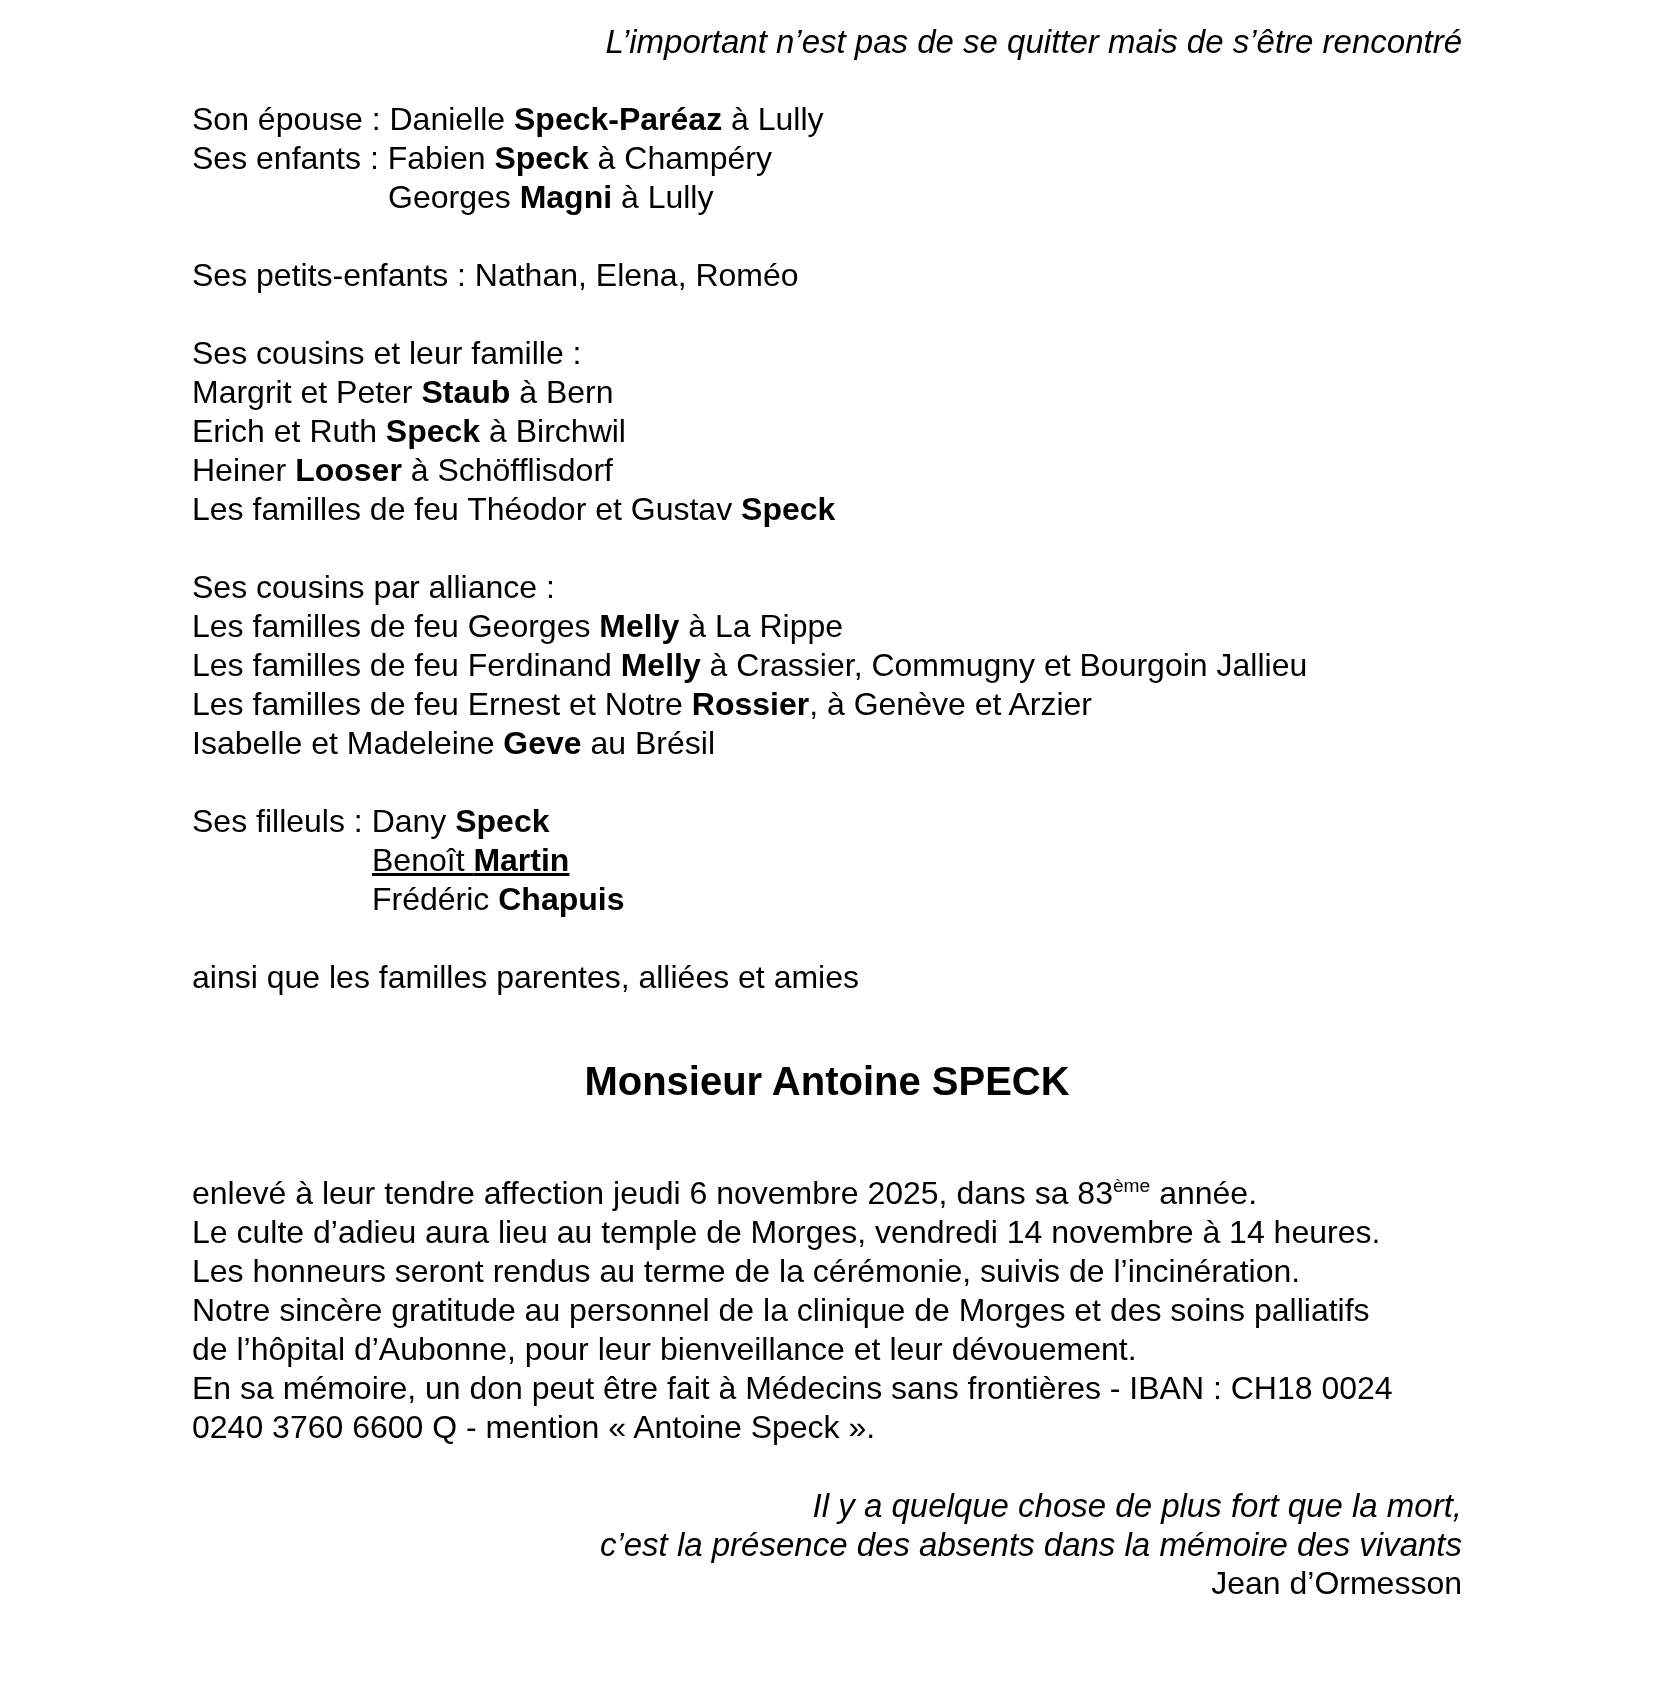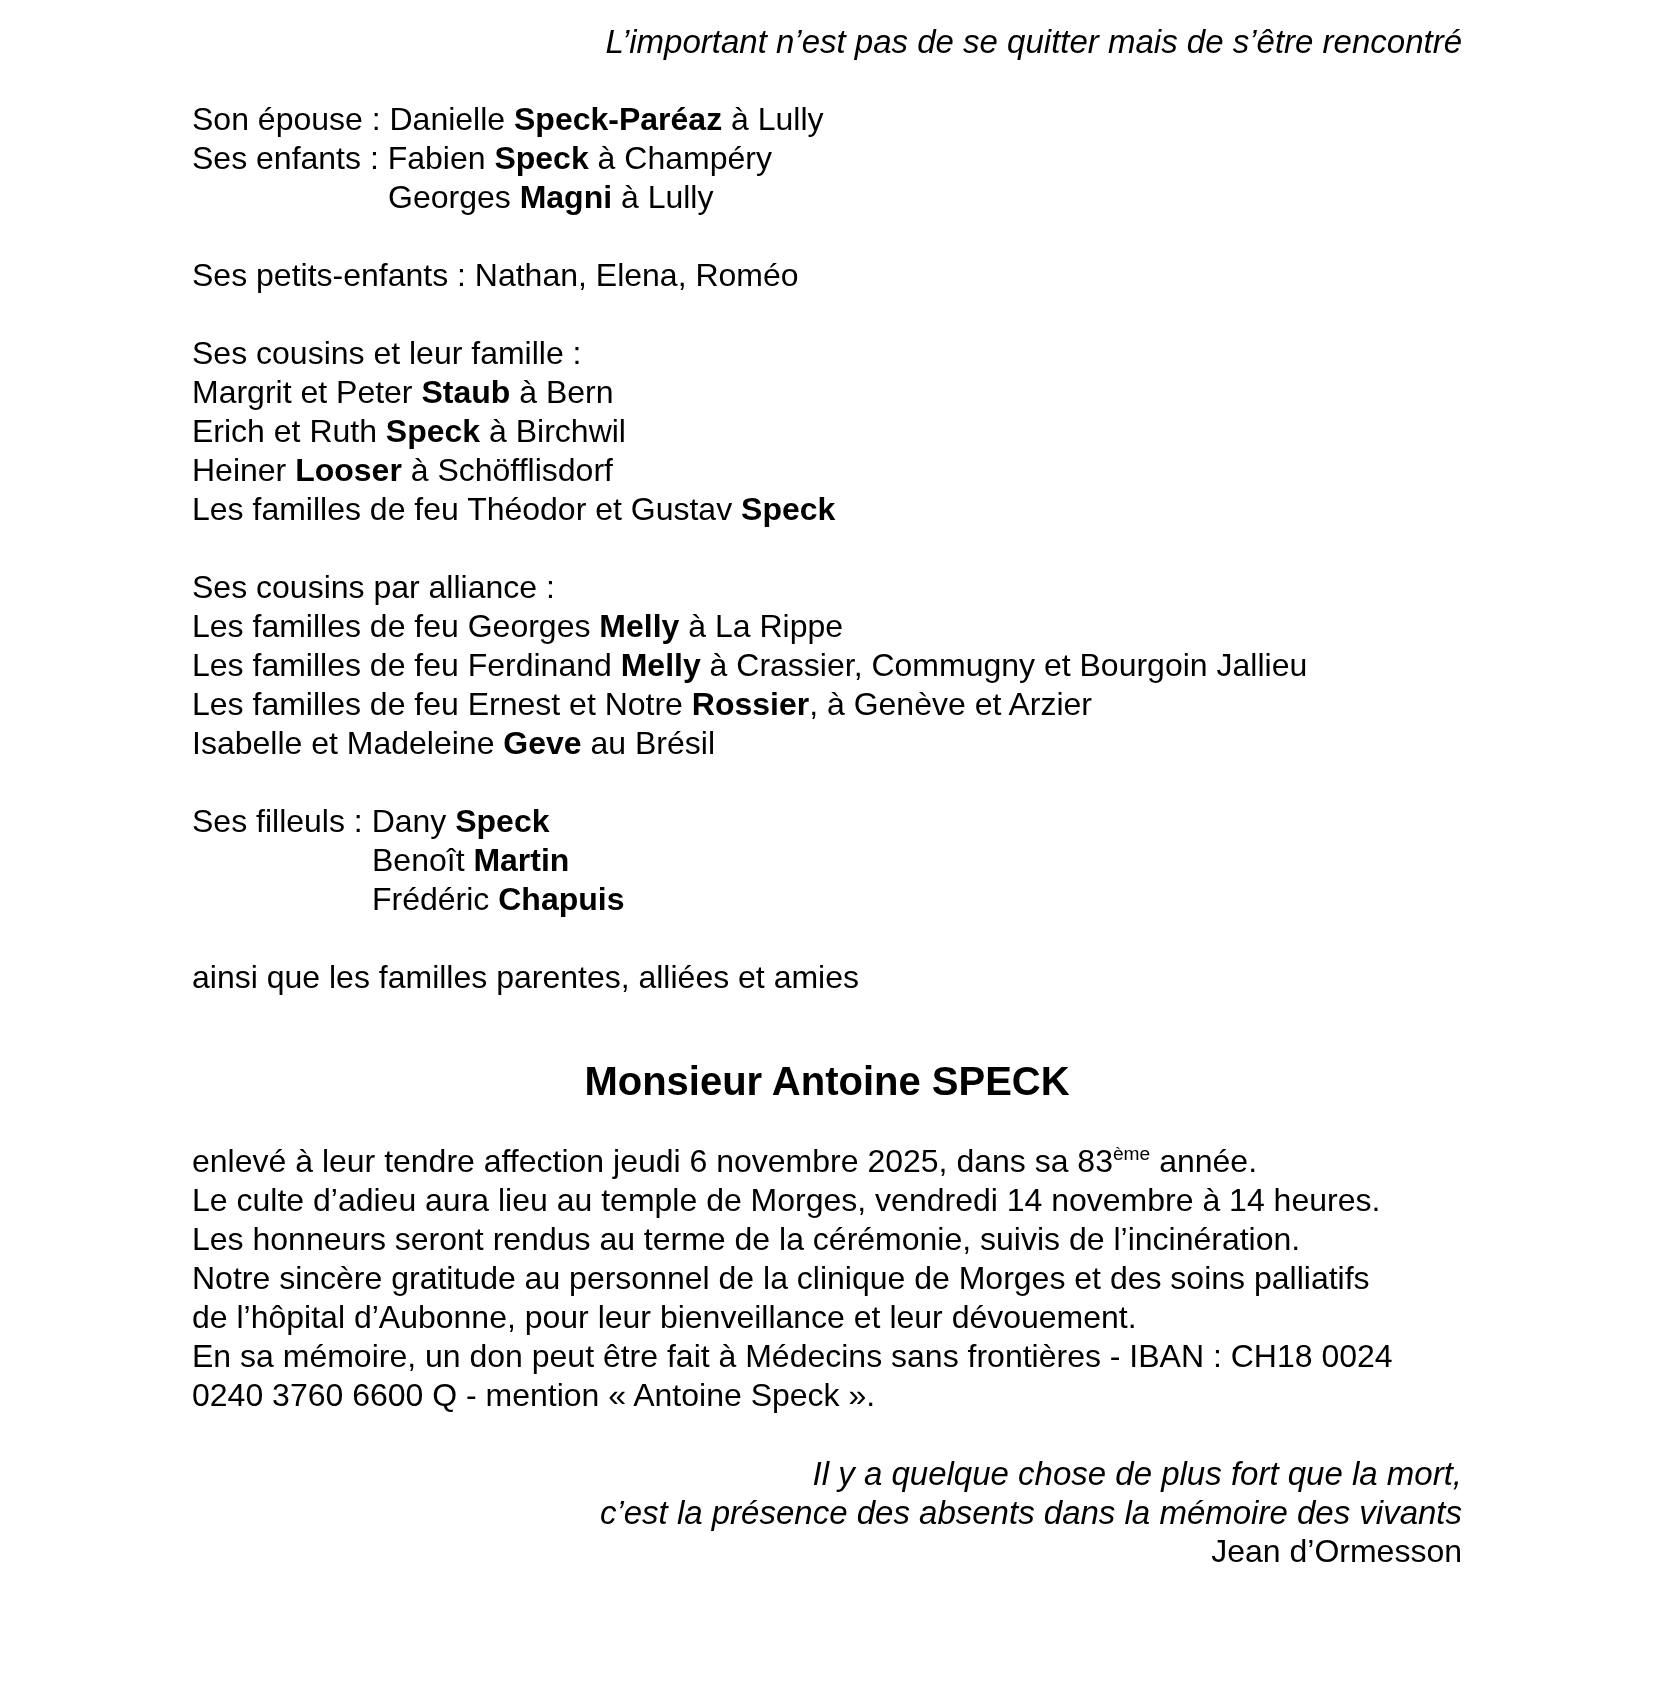--- a/index.html
+++ b/index.html
@@ -27,21 +27,21 @@
   .line.blank { height: 39px; }
   .line.align-right { text-align: right; }
   .line.italic {
     font-style: italic;
     font-size: 33px;
   }
   .line.title-line {
     font-size: 40px;
     font-weight: bold;
     line-height: 50px;
-    margin: 20px 0 36px 0;
+    margin: 20px 0 68px 0;
     text-align: center;
   }
   .seg-b { font-weight: bold; }
   .seg-sup {
     vertical-align: super;
     font-size: 60%;
     line-height: 0;
   }
 </style>
 </head>
@@ -63,21 +63,21 @@
       <div class="line"><span>Heiner </span><span class="seg-b">Looser</span><span> à Schöfflisdorf</span></div>
       <div class="line"><span>Les familles de feu Théodor et Gustav </span><span class="seg-b">Speck</span></div>
       <div class="line blank"></div>
       <div class="line"><span>Ses cousins par alliance :</span></div>
       <div class="line"><span>Les familles de feu Georges </span><span class="seg-b">Melly</span><span> à La Rippe</span></div>
       <div class="line"><span>Les familles de feu Ferdinand </span><span class="seg-b">Melly</span><span> à Crassier, Commugny et Bourgoin Jallieu</span></div>
       <div class="line"><span>Les familles de feu Ernest et Notre </span><span class="seg-b">Rossier</span><span>, à Genève et Arzier</span></div>
       <div class="line"><span>Isabelle et Madeleine </span><span class="seg-b">Geve</span><span> au Brésil</span></div>
       <div class="line blank"></div>
       <div class="line"><span>Ses filleuls : Dany </span><span class="seg-b">Speck</span></div>
-      <div class="line" style="padding-left: 180px;"><span>Benoît </span><span class="seg-b">Martin</span></div>
+      <div class="line" style="padding-left: 180px; text-decoration: underline;"><span>Benoît </span><span class="seg-b">Martin</span></div>
       <div class="line" style="padding-left: 180px;"><span>Frédéric </span><span class="seg-b">Chapuis</span></div>
       <div class="line blank"></div>
       <div class="line"><span>ainsi que les familles parentes, alliées et amies</span></div>
       <div class="line blank"></div>
       <div class="line title-line"><span class="seg-b">Monsieur Antoine SPECK</span></div>
       <div class="line"><span>enlevé à leur tendre affection jeudi 6 novembre 2025, dans sa 83</span><span class="seg-sup">ème</span><span> année.</span></div>
       <div class="line"><span>Le culte d’adieu aura lieu au temple de Morges, vendredi 14 novembre à 14 heures.</span></div>
       <div class="line"><span>Les honneurs seront rendus au terme de la cérémonie, suivis de l’incinération.</span></div>
       <div class="line"><span>Notre sincère gratitude au personnel de la clinique de Morges et des soins palliatifs</span></div>
       <div class="line"><span>de l’hôpital d’Aubonne, pour leur bienveillance et leur dévouement.</span></div>

